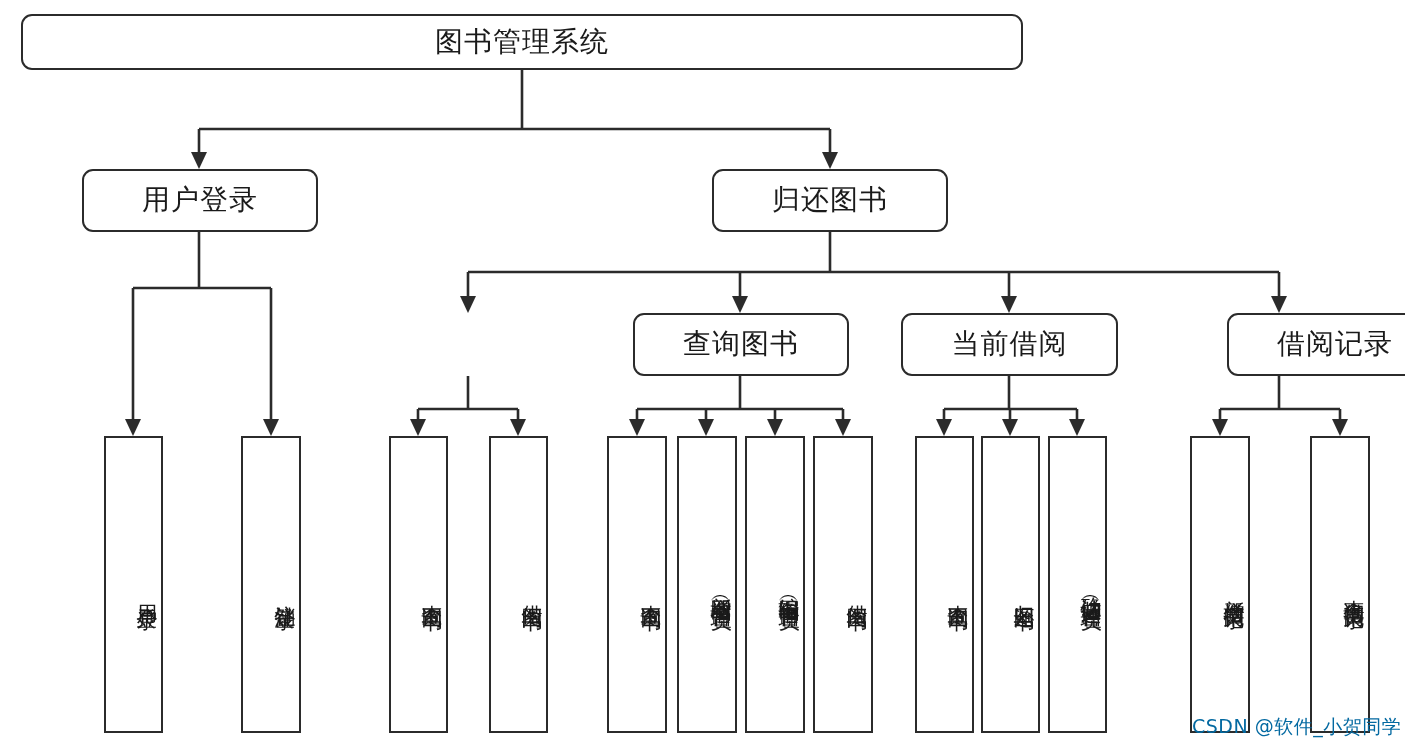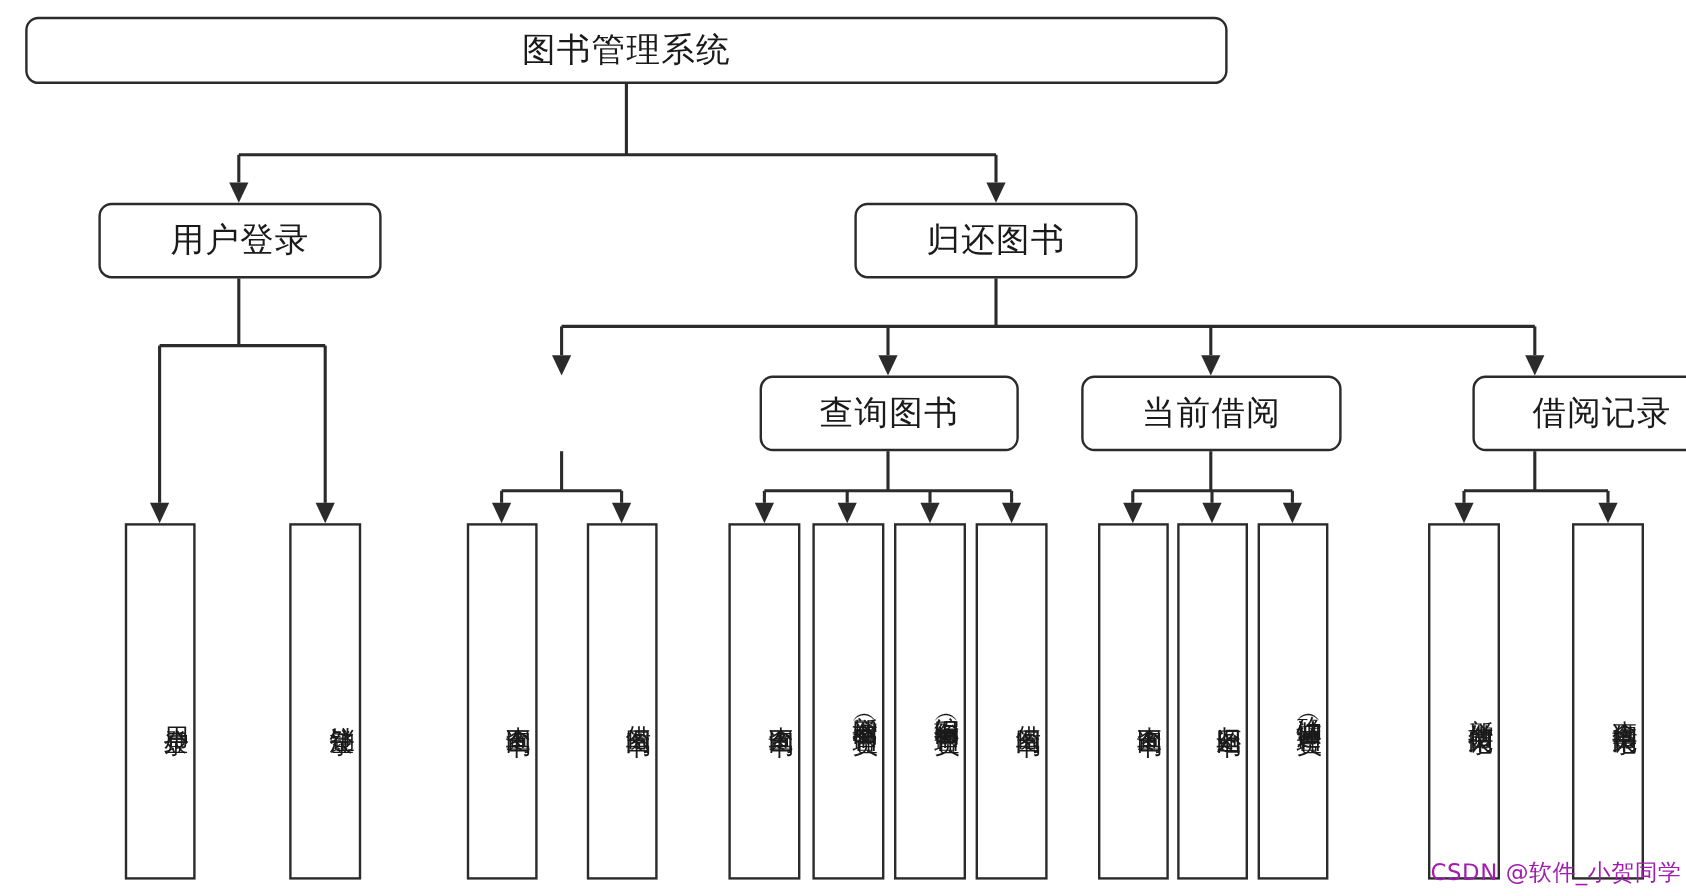--- a/index.html
+++ b/index.html
@@ -29,21 +29,21 @@
     justify-content:center;
     padding-top:14px;
     line-height:1.35;
   }
   .node.v.tall{ padding-top:8px; }
   .label{ white-space:pre; }
   #watermark{
     position:absolute;
     left:1192px; top:714px;
     font-size:19px;
-    color:#a21caf;
+    color:#0369a1;
     letter-spacing:0.5px;
     white-space:nowrap;
     z-index:6;
     pointer-events:none;
   }
   svg#links{position:absolute;left:0;top:0;width:1405px;height:747px;z-index:1;}
   svg#links line, svg#links path{stroke:#2b2b2b;stroke-width:2.6;fill:none;}
   svg#links polygon{fill:#2b2b2b;}
 </style>
 </head>

